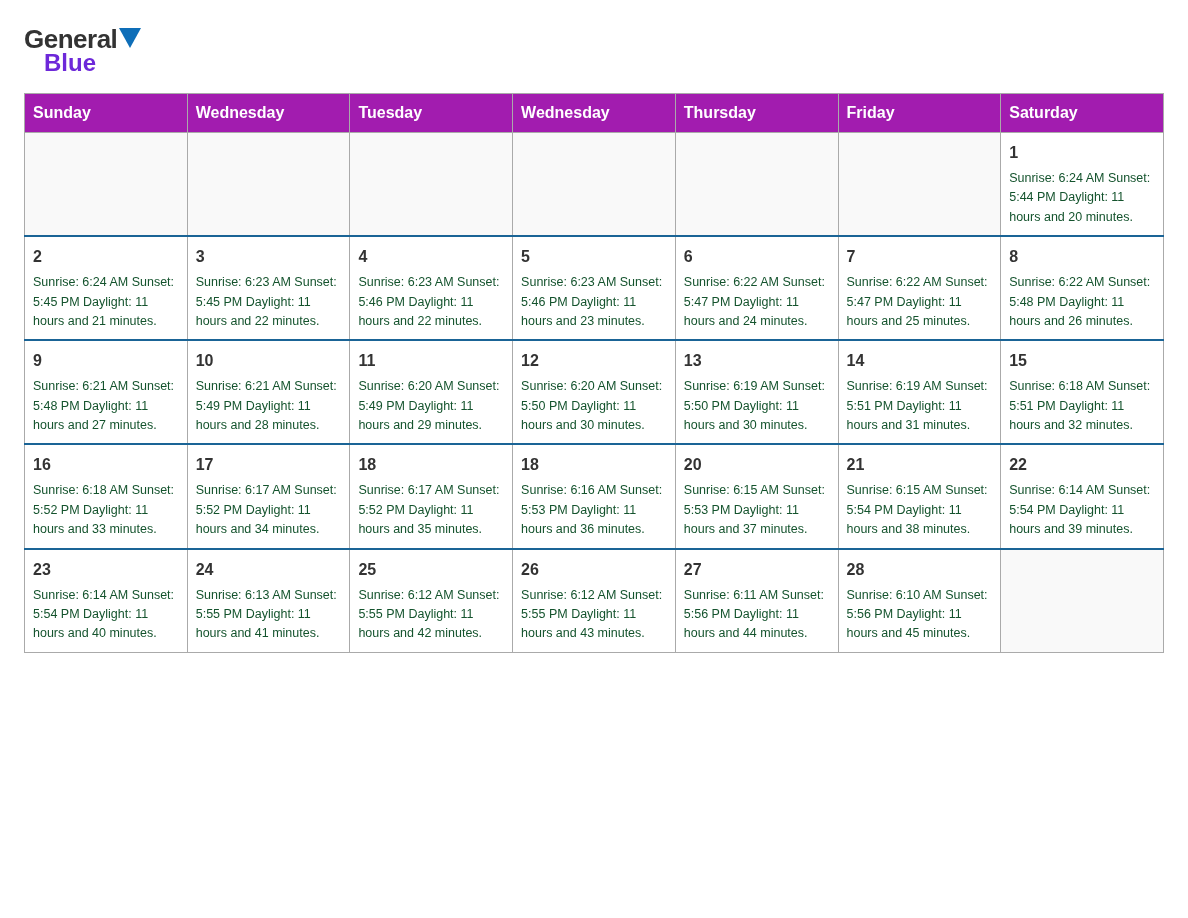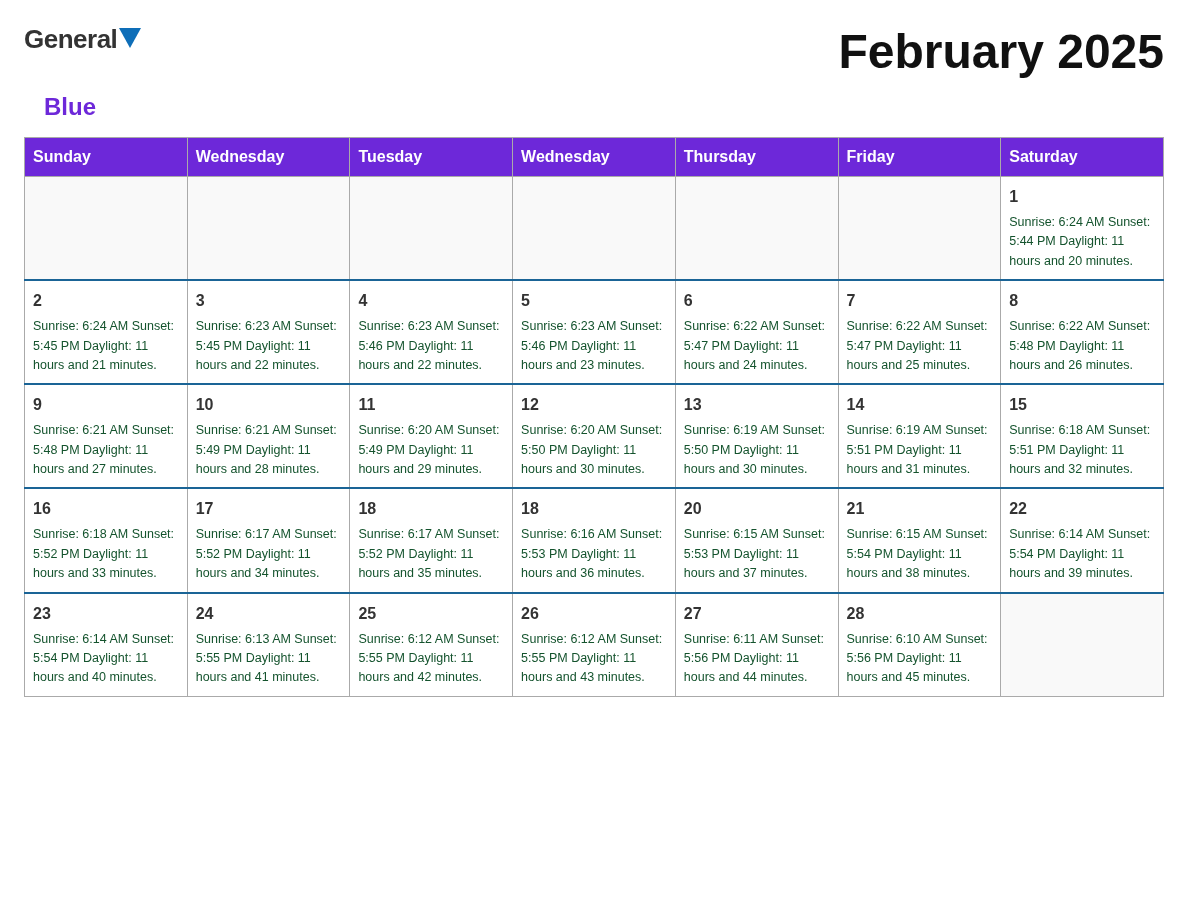--- a/index.html
+++ b/index.html
@@ -14,21 +14,20 @@
     .header {
       display: flex;
       justify-content: space-between;
       align-items: flex-start;
       margin-bottom: 16px;
     }
     .logo {
       display: flex;
       flex-direction: column;
       align-items: flex-start;
-      gap: 44px;
     }
     .logo-general {
       font-size: 26px;
       font-weight: bold;
       color: #333;
       letter-spacing: -0.5px;
     }
     .logo-blue {
       font-size: 24px;
       font-weight: bold;
@@ -48,21 +47,21 @@
       font-size: 20px;
       color: #444;
       margin-top: 2px;
     }
     .calendar {
       width: 100%;
       border-collapse: collapse;
       border: 1px solid #aaa;
     }
     .calendar th {
-      background-color: #6d28d9;
+      background-color: #a21caf;
       color: #fff;
       font-size: 16px;
       font-weight: bold;
       padding: 10px 8px;
       text-align: left;
       border: 1px solid #aaa;
     }
     .calendar td {
       vertical-align: top;
       border: 1px solid #aaa;
@@ -100,21 +99,20 @@
       <span style="display:inline-block; margin-left:2px; vertical-align:middle;">
         
         <svg width="22" height="20" viewBox="0 0 22 20">
           <polygon points="0,0 22,0 11,20" fill="#0e6eb8"></polygon>
         </svg>
       </span>
     </div>
     <div class="logo-blue">Blue</div>
   </div>
   <div class="title-block">
-    <div class="calendar-title">February 2025</div>
   </div>
 </div>
 
 <table class="calendar">
   <thead>
     <tr>
       <th>Sunday</th>
       <th>Wednesday</th>
       <th>Tuesday</th>
       <th>Wednesday</th>

